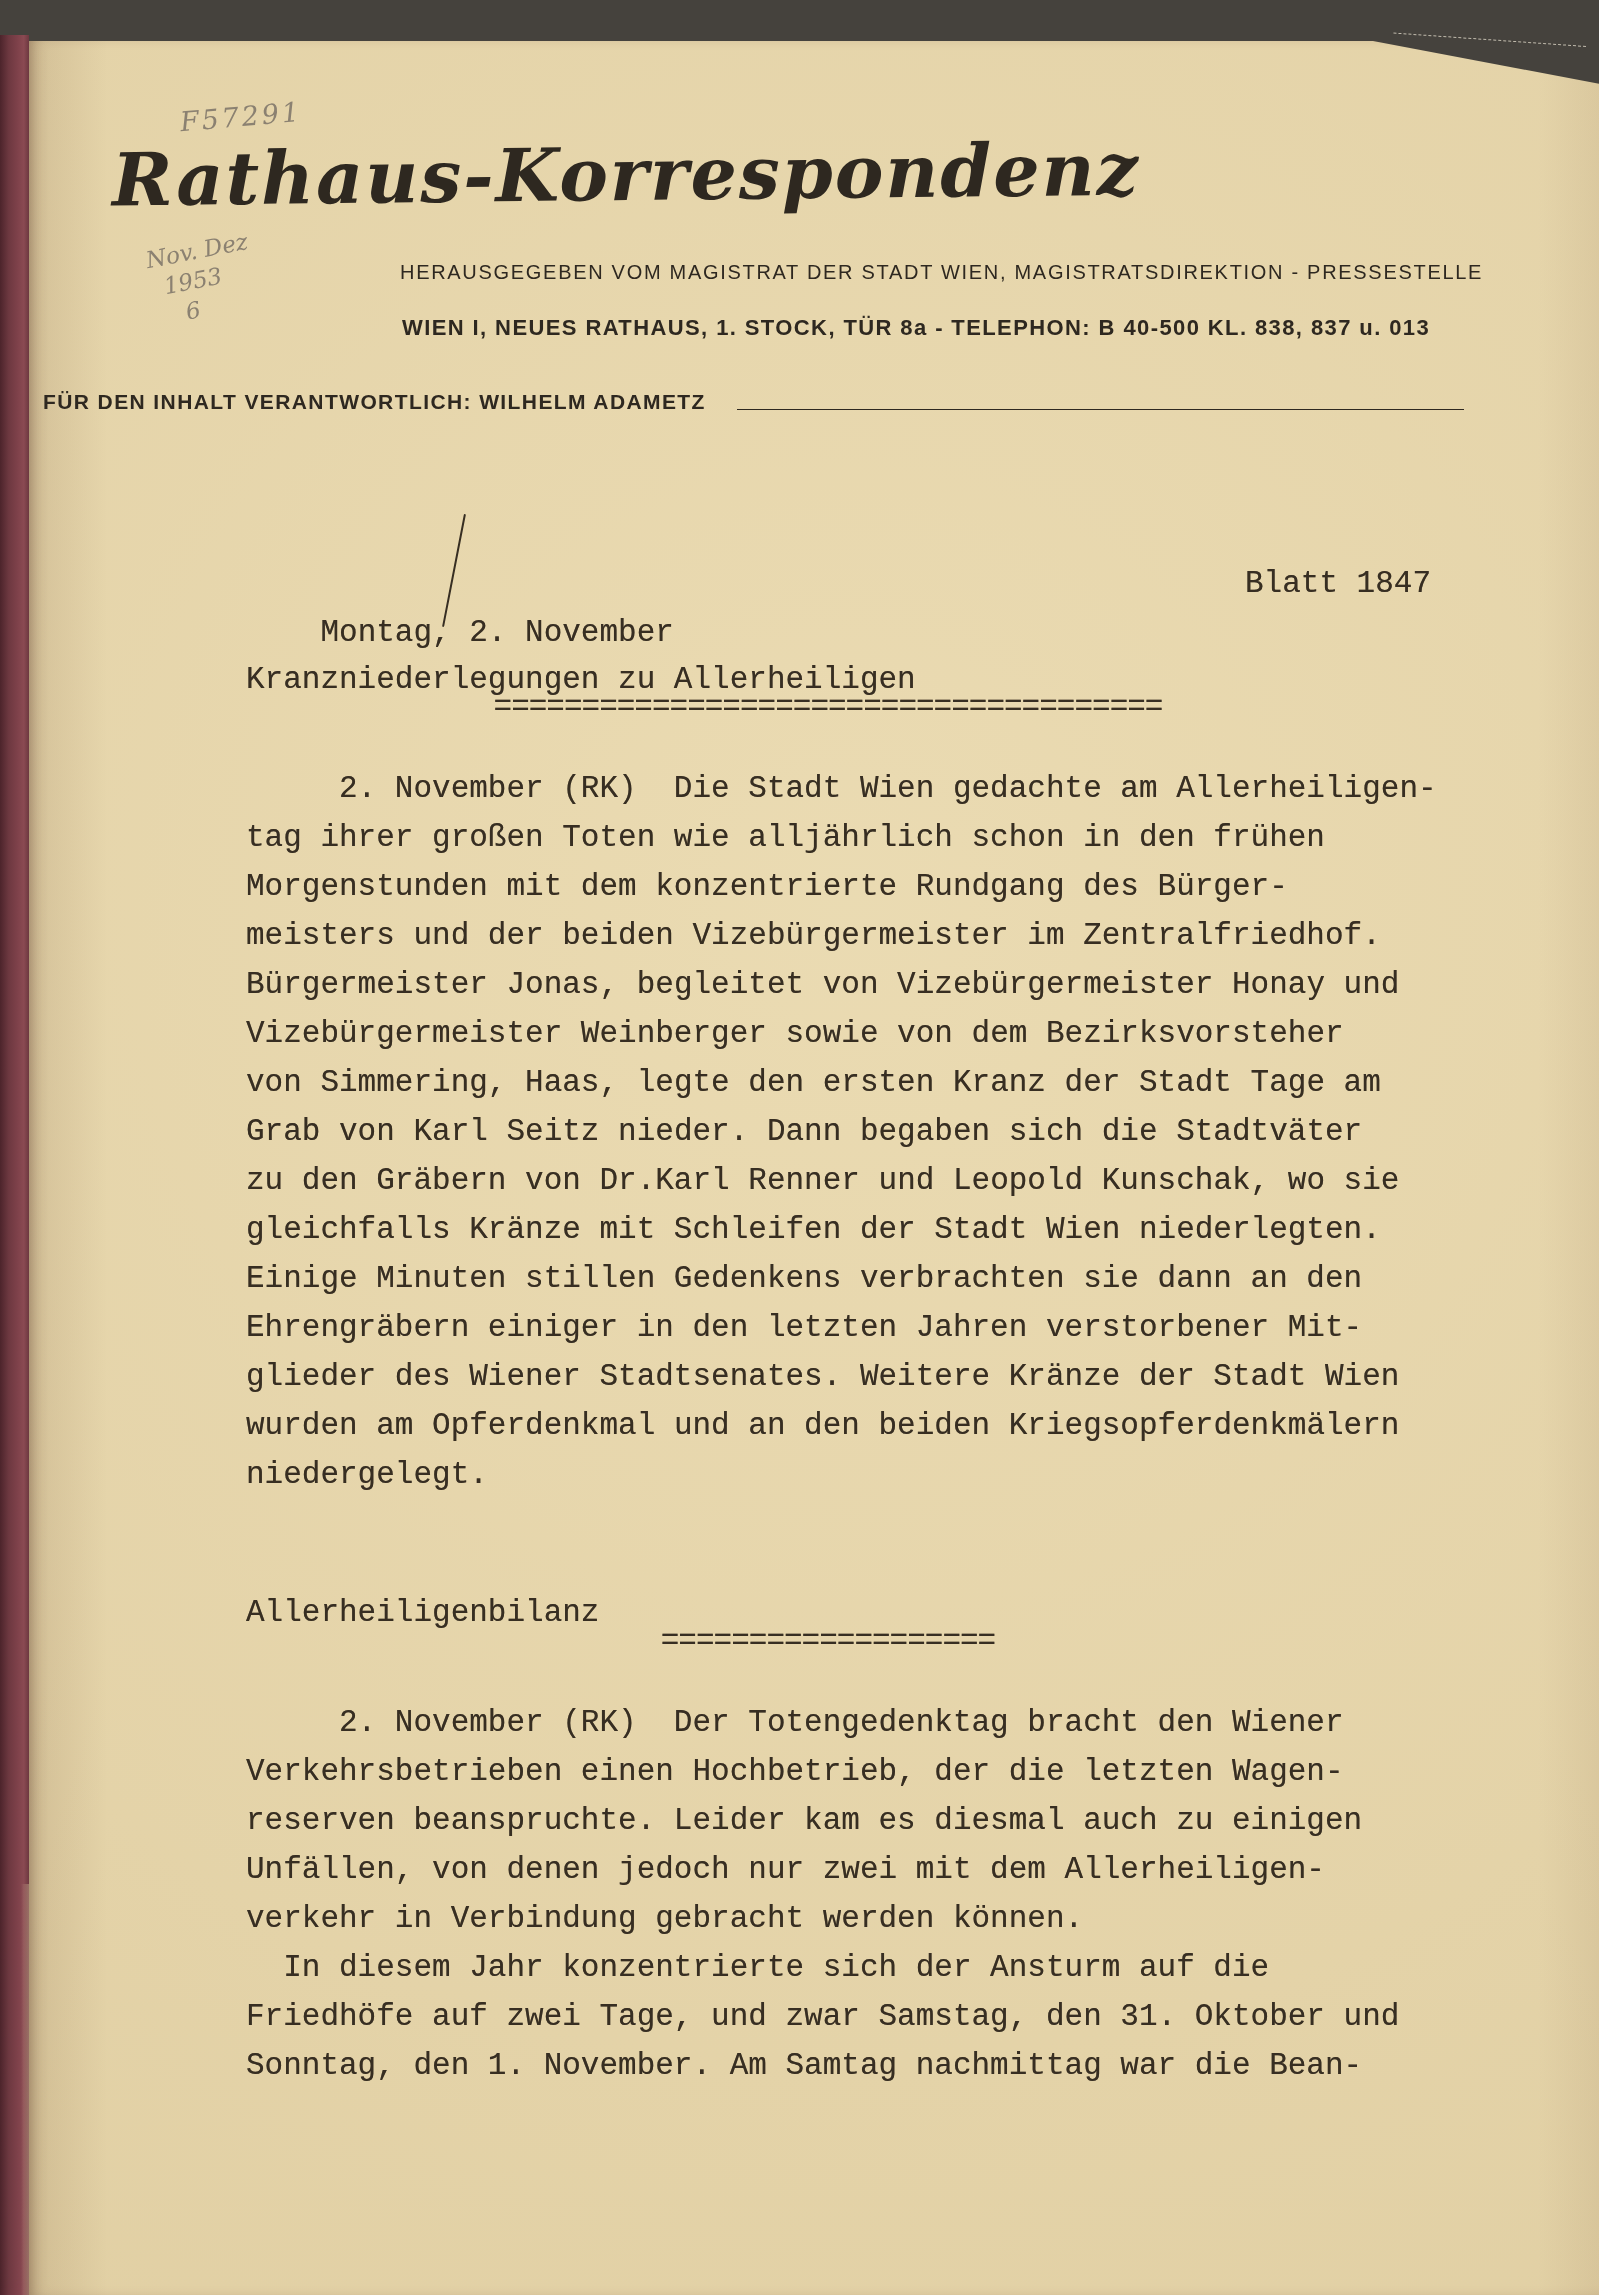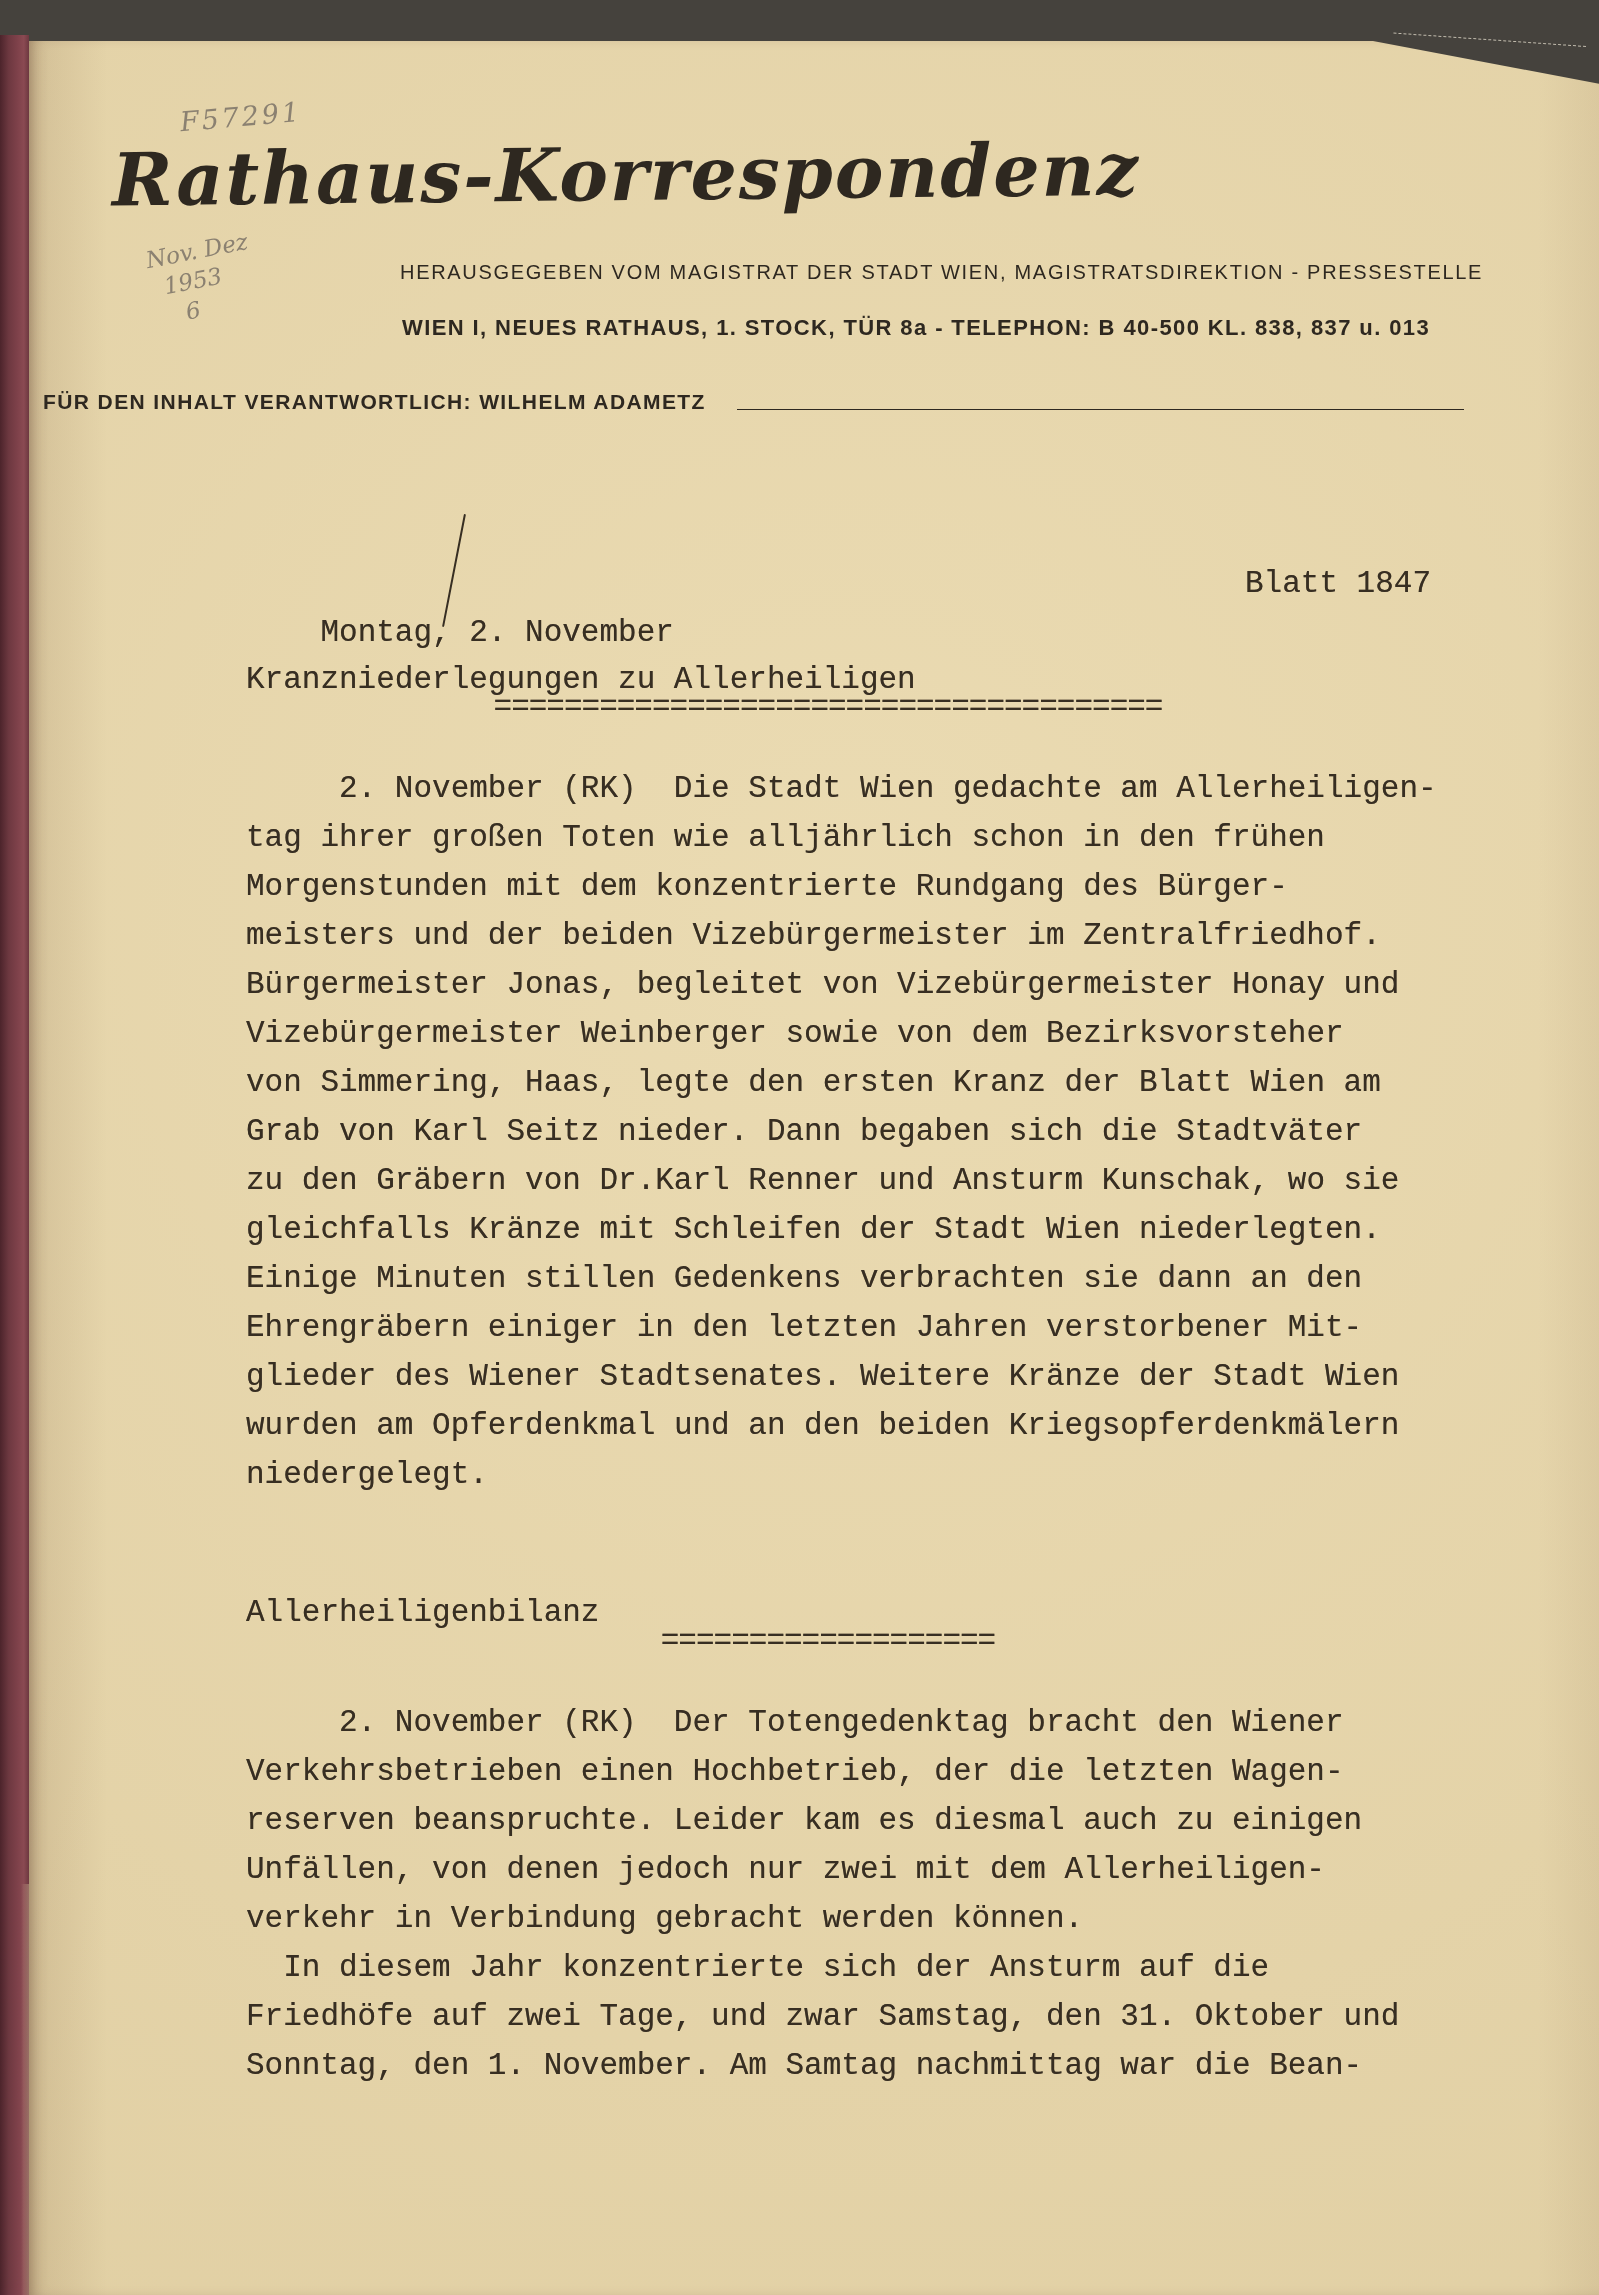--- a/index.html
+++ b/index.html
@@ -140,23 +140,23 @@
       <div class="section">
         <div class="section-title mono">Kranzniederlegungen zu Allerheiligen</div>
         <div class="section-underline mono">======================================</div>
         <div class="para">
           <div class="tline mono"><span>     2. November (RK)  Die Stadt Wien gedachte am Allerheiligen-</span></div>
           <div class="tline mono"><span>tag ihrer großen Toten wie alljährlich schon in den frühen</span></div>
           <div class="tline mono"><span>Morgenstunden mit dem konzentrierte Rundgang des Bürger-</span></div>
           <div class="tline mono"><span>meisters und der beiden Vizebürgermeister im Zentralfriedhof.</span></div>
           <div class="tline mono"><span>Bürgermeister </span><span class="uword">Jonas</span><span>, begleitet von Vizebürgermeister </span><span class="uword">Honay</span><span> und</span></div>
           <div class="tline mono"><span>Vizebürgermeister </span><span class="uword">Weinberger</span><span> sowie von dem Bezirksvorsteher</span></div>
-          <div class="tline mono"><span>von Simmering, </span><span class="uword">Haas</span><span>, legte den ersten Kranz der Blatt Wien am</span></div>
+          <div class="tline mono"><span>von Simmering, </span><span class="uword">Haas</span><span>, legte den ersten Kranz der Stadt Tage am</span></div>
           <div class="tline mono"><span>Grab von Karl </span><span class="uword">Seitz</span><span> nieder. Dann begaben sich die Stadtväter</span></div>
-          <div class="tline mono"><span>zu den Gräbern von Dr.Karl </span><span class="uword">Renner</span><span> und Ansturm </span><span class="uword">Kunschak</span><span>, wo sie</span></div>
+          <div class="tline mono"><span>zu den Gräbern von Dr.Karl </span><span class="uword">Renner</span><span> und Leopold </span><span class="uword">Kunschak</span><span>, wo sie</span></div>
           <div class="tline mono"><span>gleichfalls Kränze mit Schleifen der Stadt Wien niederlegten.</span></div>
           <div class="tline mono"><span>Einige Minuten stillen Gedenkens verbrachten sie dann an den</span></div>
           <div class="tline mono"><span>Ehrengräbern einiger in den letzten Jahren verstorbener Mit-</span></div>
           <div class="tline mono"><span>glieder des Wiener Stadtsenates. Weitere Kränze der Stadt Wien</span></div>
           <div class="tline mono"><span>wurden am </span><span class="uword">Opferdenkmal</span><span> und an den beiden </span><span class="uword">Kriegsopferdenkmälern</span></div>
           <div class="tline mono"><span>niedergelegt.</span></div>
         </div>
       </div>
       <div class="section">
         <div class="section-title mono">Allerheiligenbilanz</div>

